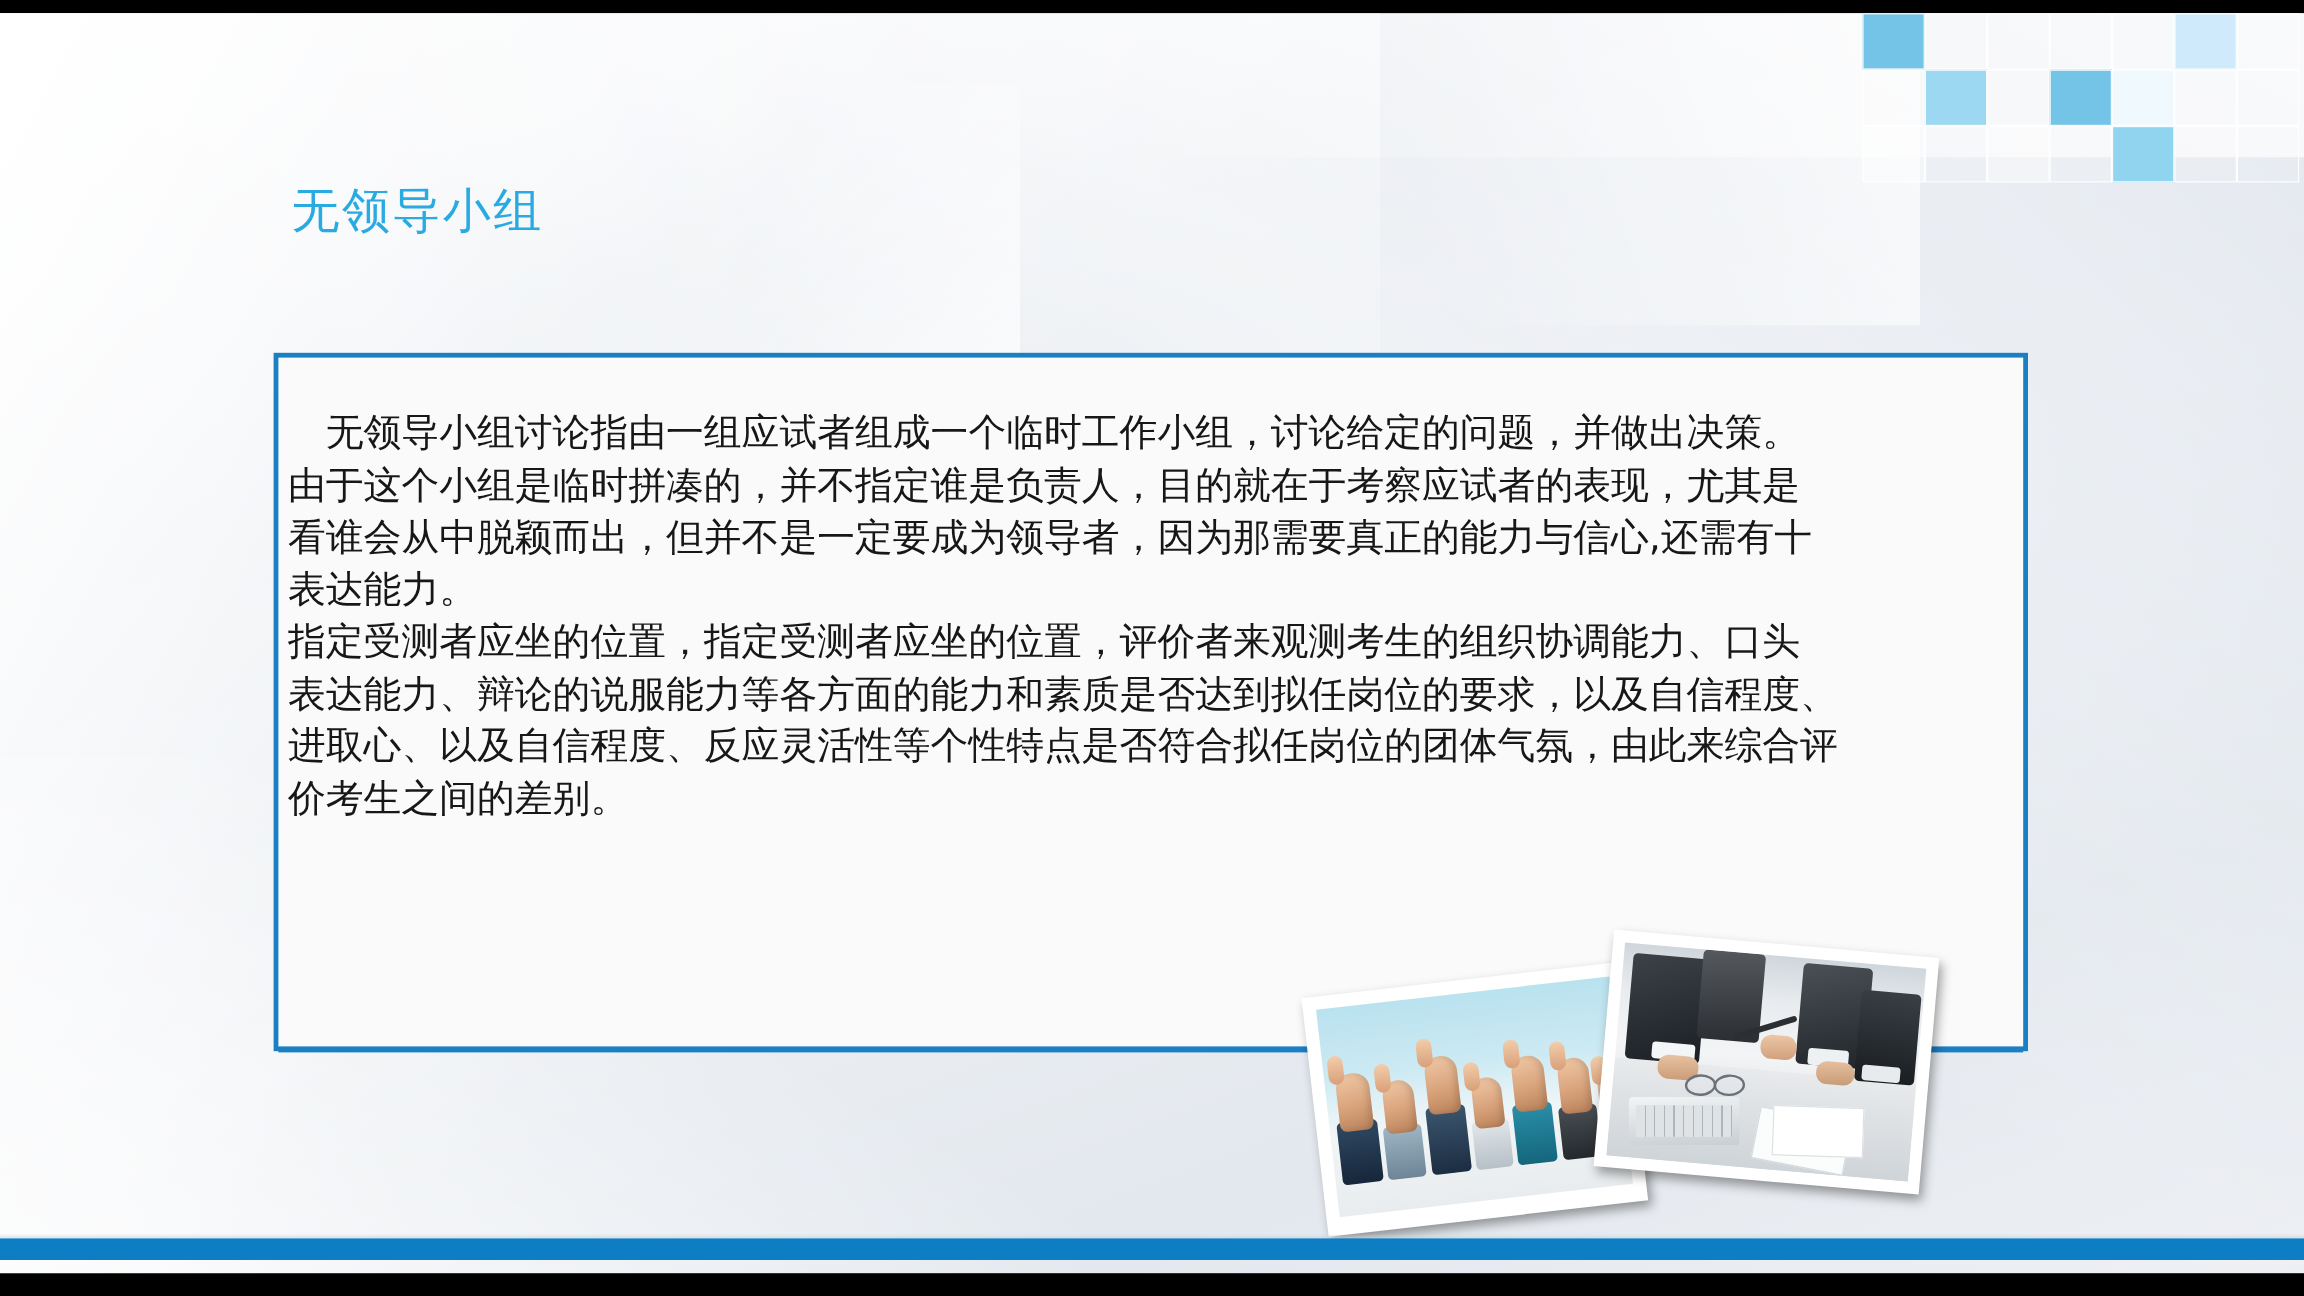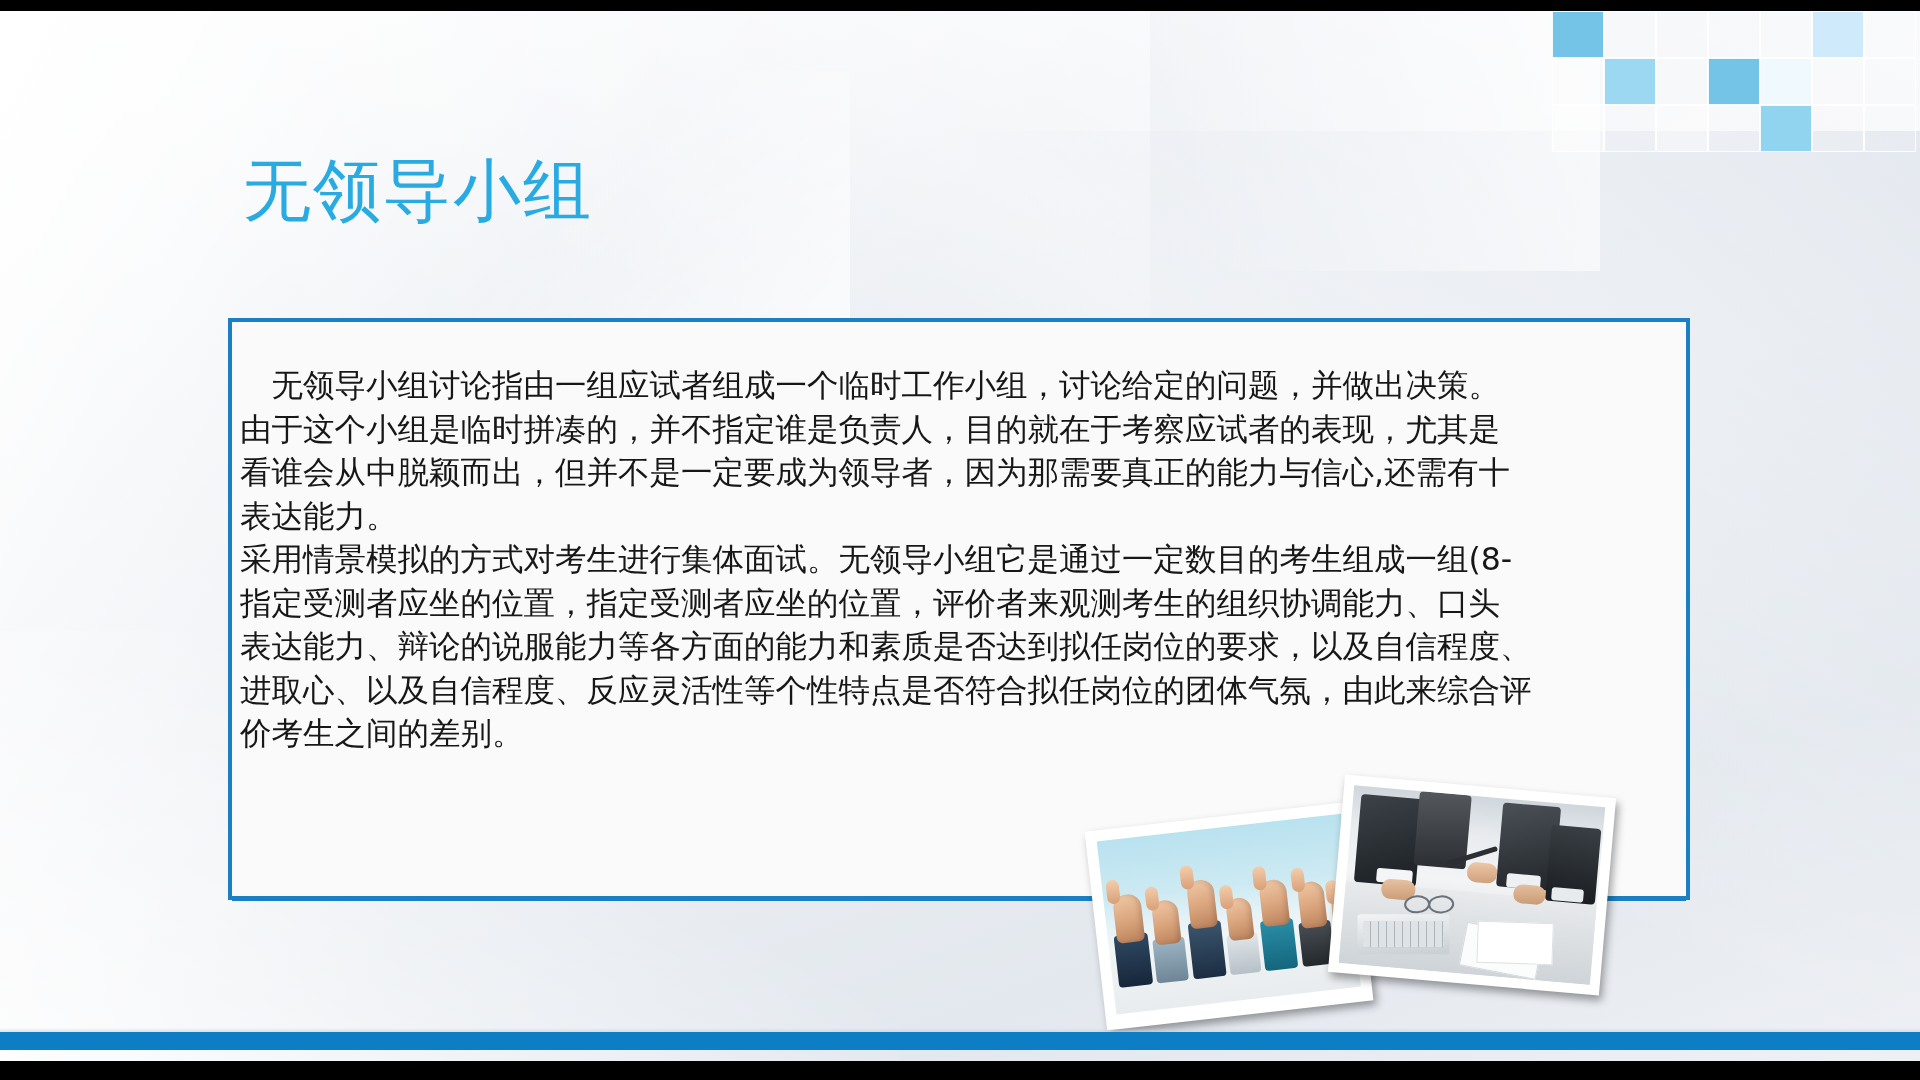--- a/index.html
+++ b/index.html
@@ -81,21 +81,21 @@
     height: 47px;
     box-sizing: border-box;
     border: 1px solid rgba(255,255,255,0.92);
   }
 
   
   #slide-title {
     position: absolute;
     left: 243px;
     top: 143px;
-    font-size: 68px;
+    font-size: 40px;
     line-height: 1.1;
     color: #29ABE2;
     letter-spacing: 2px;
     white-space: nowrap;
     font-family: "DejaVu Sans", "Liberation Sans", sans-serif;
   }
 
   
   #content-box {
     position: absolute;
@@ -218,27 +218,26 @@
 
     <div class="facet f1"></div>
     <div class="facet f2"></div>
     <div class="facet f3"></div>
     <div class="facet f4"></div>
     <div class="facet f5"></div>
     <div class="facet f6"></div>
 
     <div id="slide-title" style="color: rgb(41, 171, 226);">无领导小组</div>
 
-    <div id="content-box" style="border-color: rgb(27, 127, 195); margin-top: 24px;">
+    <div id="content-box" style="border-color: rgb(27, 127, 195);">
       <div id="body-text">
           <p>　无领导小组讨论指由一组应试者组成一个临时工作小组，讨论给定的问题，并做出决策。</p>
           <p>由于这个小组是临时拼凑的，并不指定谁是负责人，目的就在于考察应试者的表现，尤其是</p>
           <p>看谁会从中脱颖而出，但并不是一定要成为领导者，因为那需要真正的能力与信心,还需有十</p>
           <p>表达能力。</p>
-          <p>采用情景模拟的方式对考生进行集体面试。无领导小组它是通过一定数目的考生组成一组(8-</p>
           <p>指定受测者应坐的位置，指定受测者应坐的位置，评价者来观测考生的组织协调能力、口头</p>
           <p>表达能力、辩论的说服能力等各方面的能力和素质是否达到拟任岗位的要求，以及自信程度、</p>
           <p>进取心、以及自信程度、反应灵活性等个性特点是否符合拟任岗位的团体气氛，由此来综合评</p>
           <p>价考生之间的差别。</p>
         </div>
     </div>
 
     <div class="photo" id="photo-thumbs-up">
       <div class="inner">
         <div class="sleeve" style="left:6px;  top:96px;  width:34px; height:52px; background:linear-gradient(180deg,#2f4a63,#16263a);"></div>

